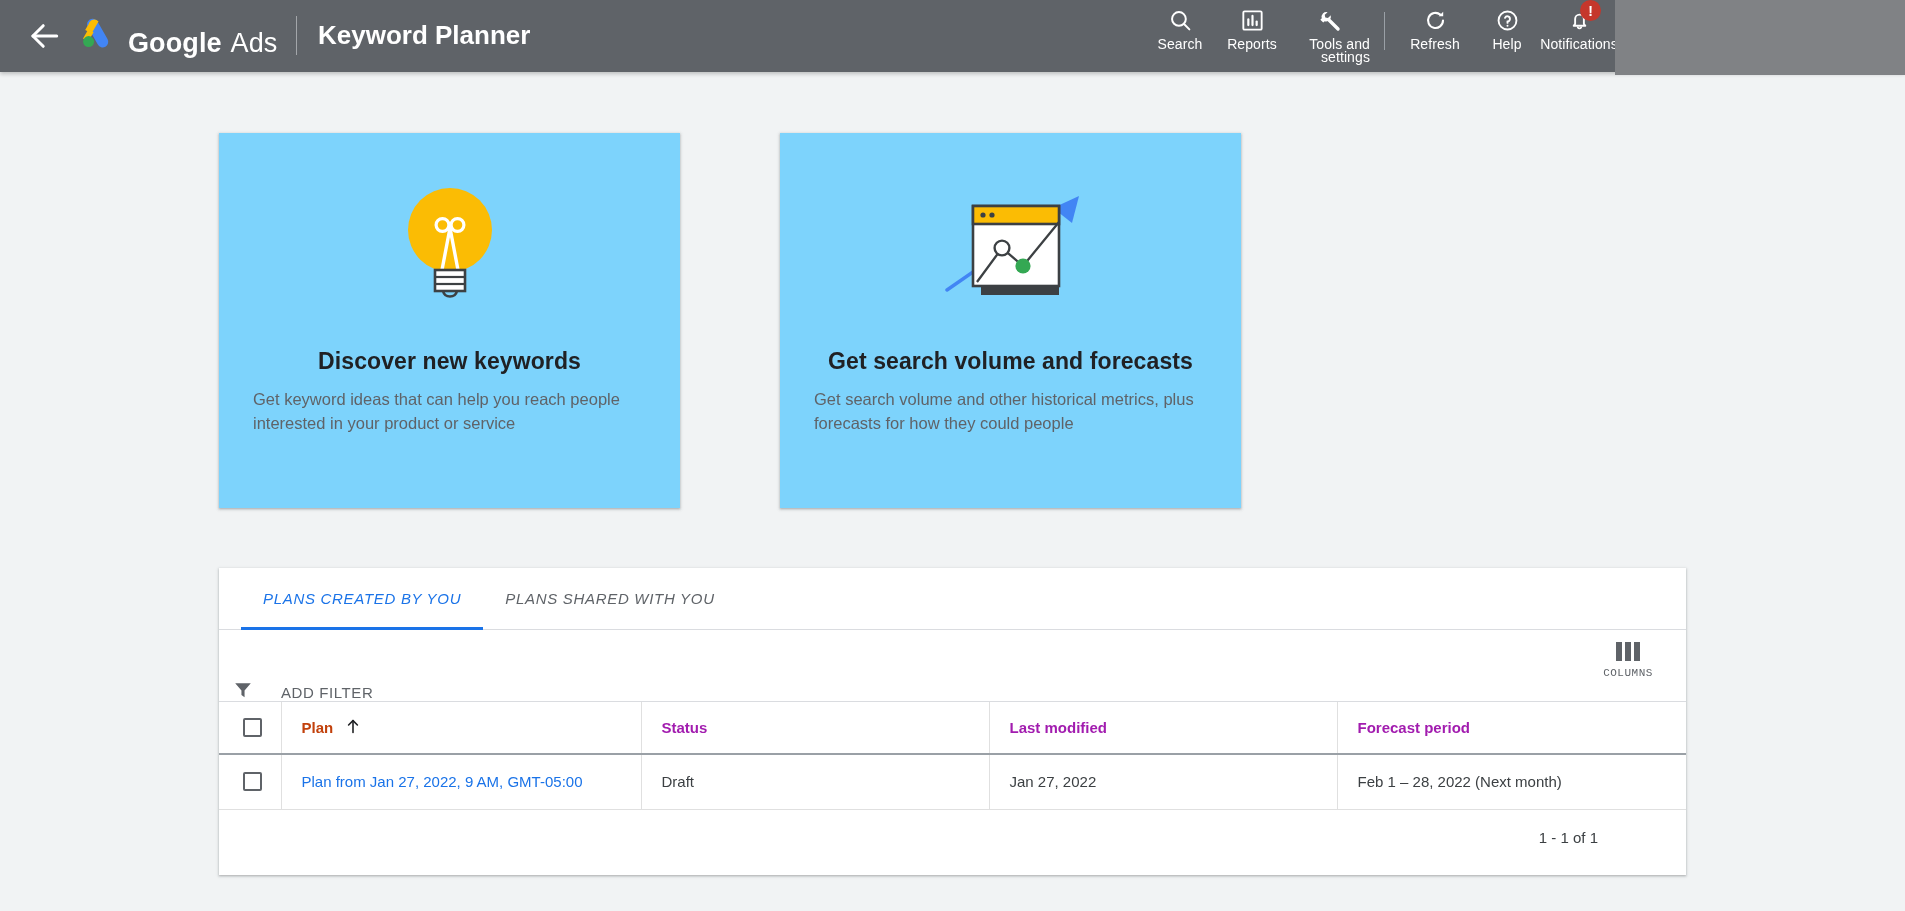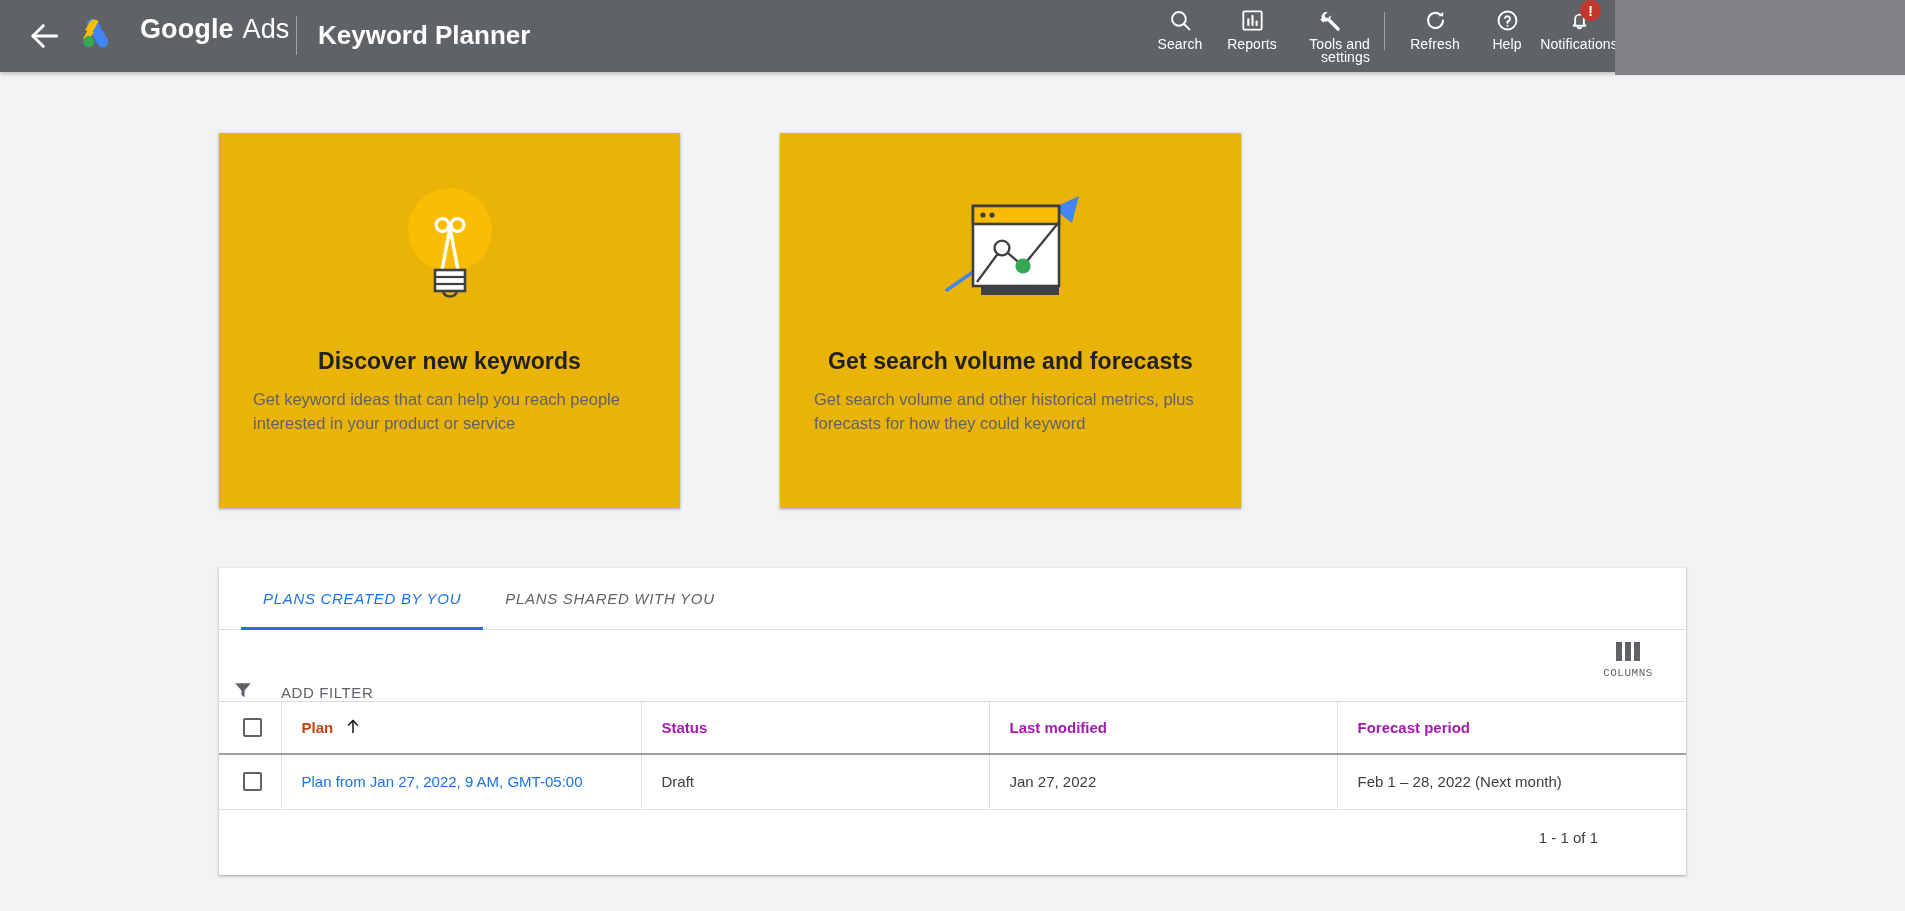--- a/index.html
+++ b/index.html
@@ -37,28 +37,28 @@
     width: 38px; height: 38px;
     cursor: pointer;
   }
   .brand-logo {
     position: absolute;
     left: 77px; top: 14px;
     width: 42px; height: 42px;
   }
   .brand-text {
     position: absolute;
-    left: 128px; top: 14px;
+    left: 128px; top: 22px;
     height: 42px;
     display: flex;
+    align-items: center;
     color: #ffffff;
     font-size: 27px;
     letter-spacing: 0.1px;
     white-space: nowrap;
-    margin-left: 12px;
   }
   .brand-text .b-google { font-weight: 700; }
   .brand-text .b-ads { font-weight: 400; margin-left: 9px; }
   .brand-divider {
     position: absolute;
     left: 296px; top: 16px;
     width: 1px; height: 39px;
     background: #a3a6aa;
   }
   .product-name {
@@ -128,21 +128,21 @@
   .cards {
     position: absolute;
     top: 133px;
     left: 219px;
   }
   .card {
     position: absolute;
     top: 0;
     width: 461px;
     height: 375px;
-    background: #eab308;
+    background: #7dd3fc;
     box-shadow: 0 1px 2px rgba(60,64,67,0.3), 0 1px 3px 1px rgba(60,64,67,0.12);
     cursor: pointer;
   }
   .card.c1 { left: 0; }
   .card.c2 { left: 561px; }
   .card-art {
     height: 215px;
     display: flex;
     align-items: center;
     justify-content: center;
@@ -441,21 +441,21 @@
         <rect x="42" y="28" width="86" height="80" fill="#ffffff" stroke="#3c4043" stroke-width="2.6"></rect>
         <rect x="42" y="28" width="86" height="18" fill="#fbbc04" stroke="#3c4043" stroke-width="2.6"></rect>
         <circle cx="52" cy="37" r="2.6" fill="#3c4043"></circle>
         <circle cx="61" cy="37" r="2.6" fill="#3c4043"></circle>
         <polyline points="46,104 71,70 92,88 128,44" fill="none" stroke="#3c4043" stroke-width="2.3"></polyline>
         <circle cx="71" cy="70" r="7.4" fill="#ffffff" stroke="#3c4043" stroke-width="2.4"></circle>
         <circle cx="92" cy="88" r="7.6" fill="#34a853"></circle>
       </svg>
     </div>
     <div class="card-title">Get search volume and forecasts</div>
-    <div class="card-desc">Get search volume and other historical metrics, plus forecasts for how they could keyword</div>
+    <div class="card-desc">Get search volume and other historical metrics, plus forecasts for how they could people</div>
   </div>
 
 </div>
 
 <div class="panel">
 
   <div class="tabs">
     <div class="tab active">PLANS CREATED BY YOU</div>
     <div class="tab">PLANS SHARED WITH YOU</div>
   </div>

